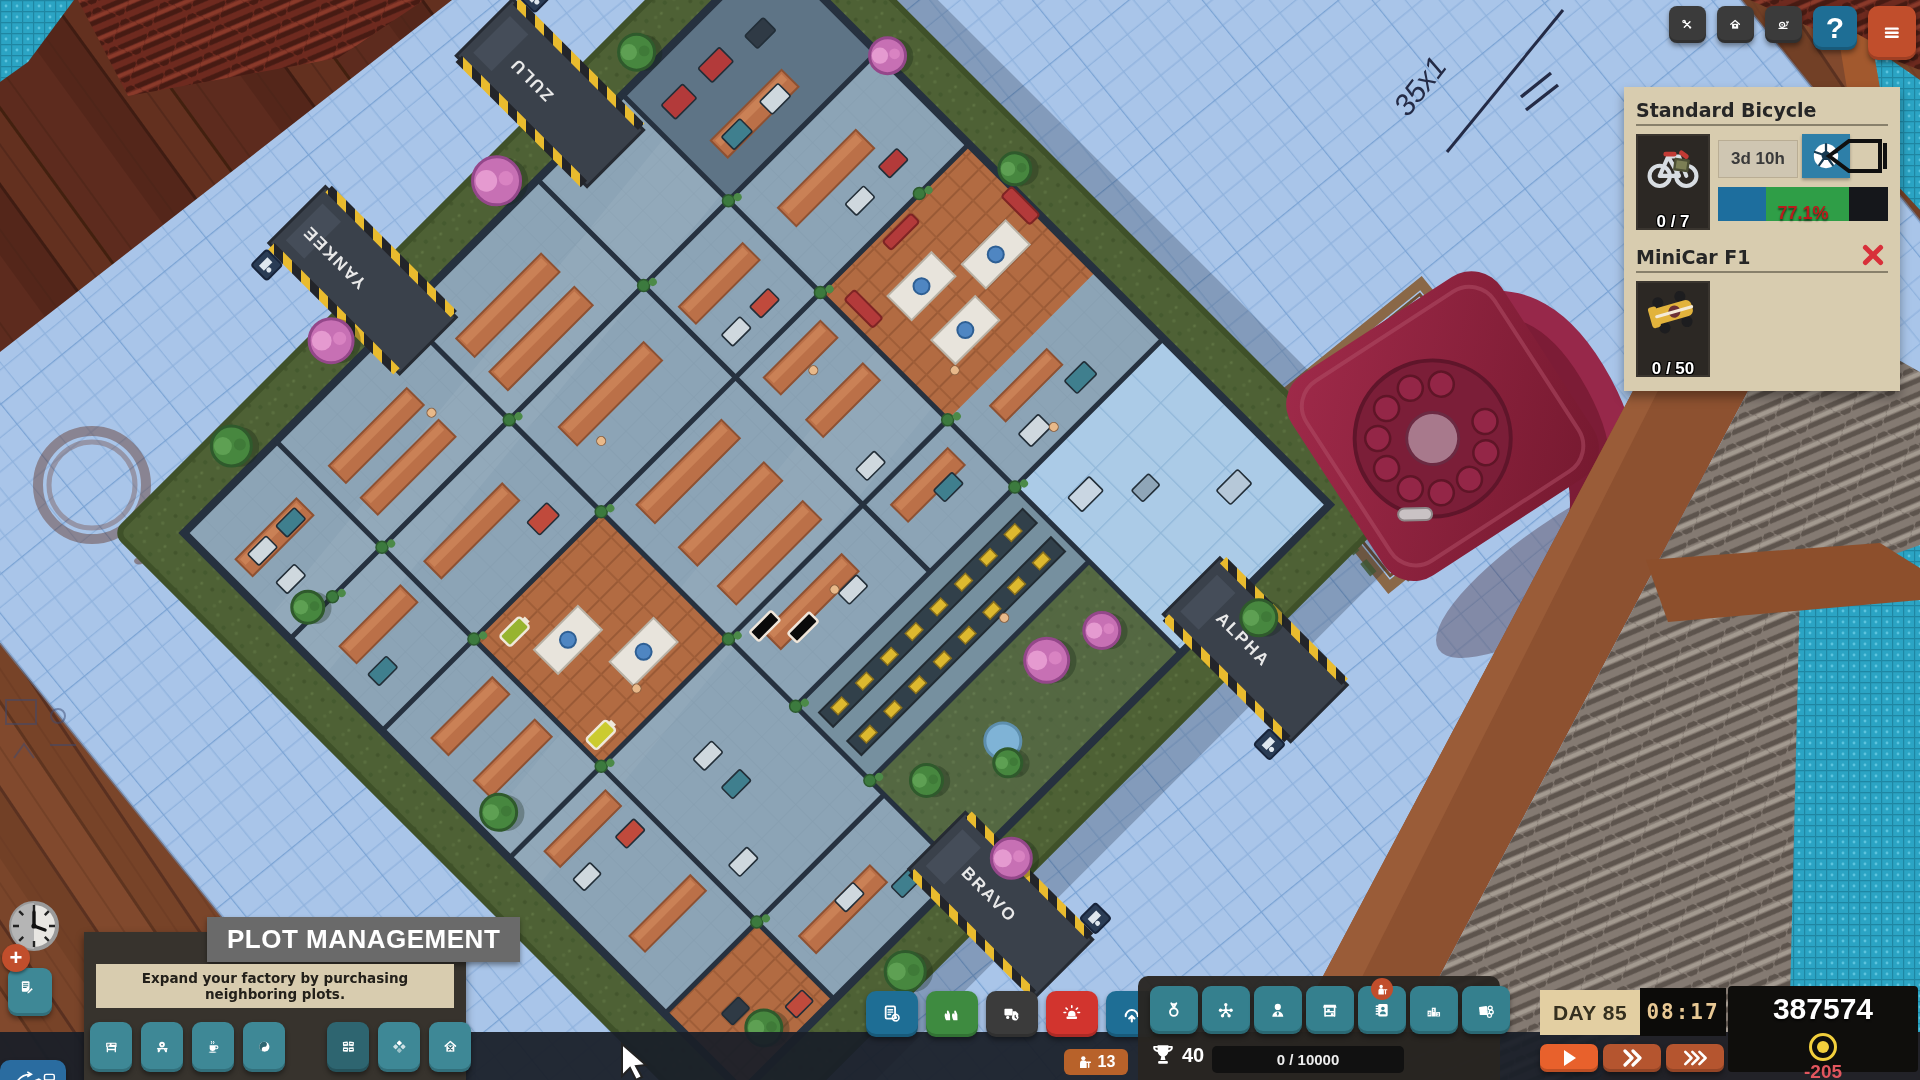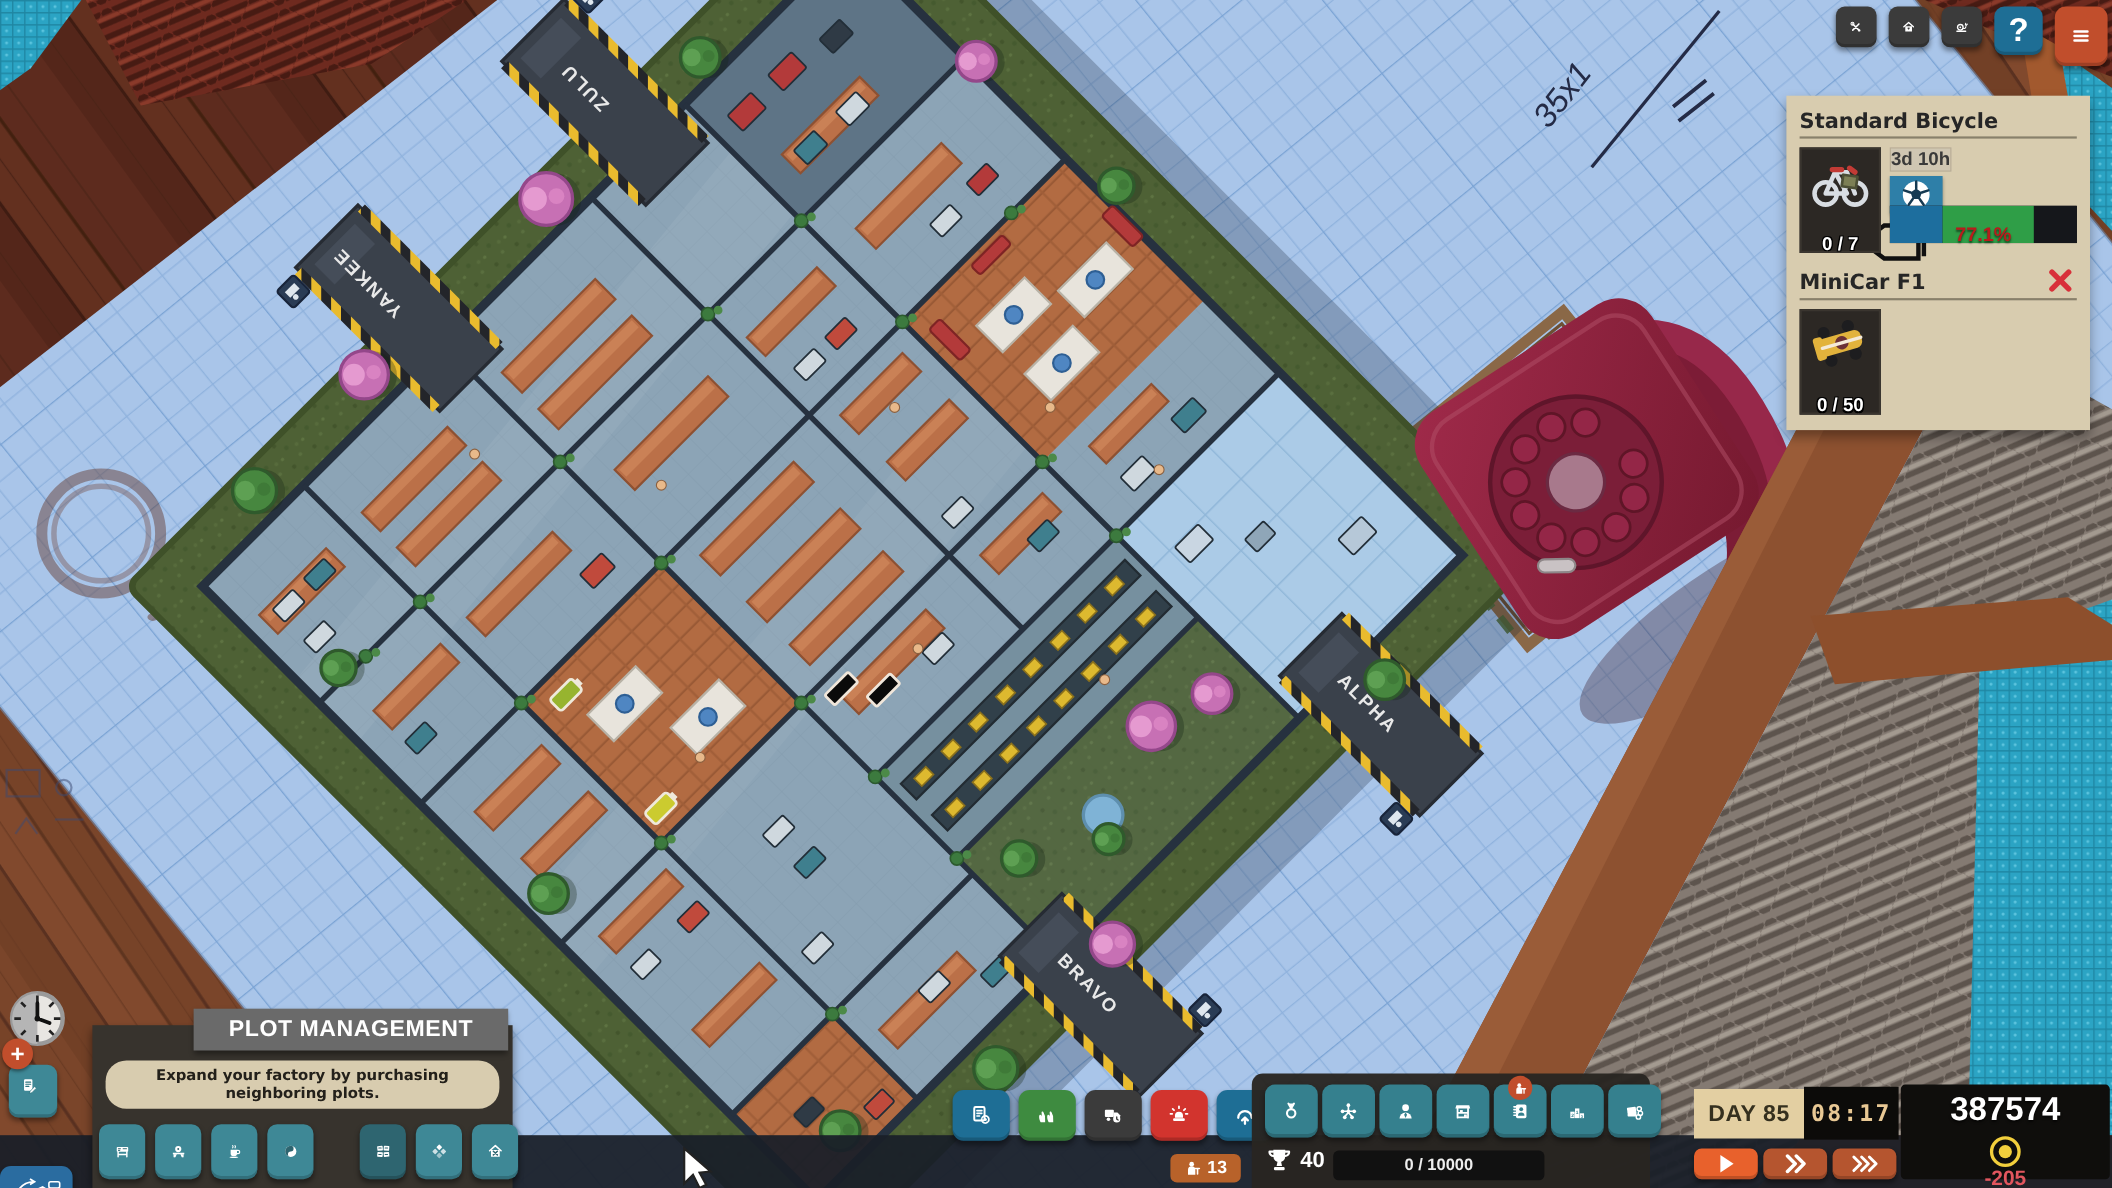--- a/index.html
+++ b/index.html
@@ -35,21 +35,21 @@
   .c-name{font-family:"DejaVu Sans",sans-serif;font-weight:bold;font-size:19px;color:#262626;}
   .c-rule{height:2px;background:rgba(40,35,25,.45);margin:3px 0 8px 0;}
   .c-row{display:flex;gap:8px;}
   .c-thumb{position:relative;width:70px;height:92px;background:#2c2824;
            border:2px solid #3a352f;flex:0 0 auto;display:flex;align-items:flex-start;justify-content:center;}
   .c-thumb svg{width:58px;height:58px;}
   .c-count{position:absolute;bottom:-4px;left:50%;transform:translateX(-50%);
            color:#fff;font-weight:bold;font-size:17px;white-space:nowrap;
            text-shadow:-1px -1px 0 #000,1px -1px 0 #000,-1px 1px 0 #000,1px 1px 0 #000;}
   .c-right{flex:1;display:flex;flex-direction:column;gap:9px;}
-  .c-toprow{display:flex;align-items:flex-start;gap:4px;height:44px;flex-direction:column;}
+  .c-toprow{display:flex;align-items:flex-end;gap:4px;height:44px;}
   .c-time{flex:1;background:#cfc6b2;border:1px solid #b9ad94;color:#3a3a3a;
           font-weight:bold;font-size:17px;display:flex;align-items:center;justify-content:center;height:36px;}
   .c-tag{width:48px;height:44px;background:#2e7fa8;display:flex;align-items:center;justify-content:center;
          box-shadow:0 2px 3px rgba(0,0,0,.3);}
   .c-tag svg{width:34px;height:34px;}
   .c-action{width:100%;flex:1;height:44px;background:#3e8896;border-radius:8px;border:none;cursor:pointer;
             display:flex;align-items:center;justify-content:center;box-shadow:0 2px 3px rgba(0,0,0,.3);}
   .c-action svg{width:32px;height:32px;}
   .c-salmon{width:92px;height:40px;background:#e89a84;}
   .c-arrow{margin-left:-30px;width:64px;height:44px;flex:0 0 auto;}
@@ -57,26 +57,26 @@
           box-shadow:inset 0 0 0 2px rgba(0,0,0,.6);}
   .c-bar2 div{height:100%;}
   .c-pct{position:absolute;inset:0;display:flex;align-items:center;justify-content:center;
          color:#b91c1c;font-weight:bold;font-size:18px;text-shadow:0 2px 2px rgba(0,0,0,.6);}
   .c-close{position:absolute;top:-4px;right:-2px;width:30px;height:30px;background:transparent;
            border:none;cursor:pointer;padding:0;}
 
   
   .dock-panel{left:84px;top:932px;width:382px;height:148px;background:#37332d;
               box-shadow:0 4px 8px rgba(0,0,0,.45);}
-  .dock-title{left:176px;top:917px;background:#6a6a6a;color:#fff;font-weight:bold;
-              font-size:21px;letter-spacing:.5px;padding:7px 32px;white-space:nowrap;
+  .dock-title{left:207px;top:917px;background:#6a6a6a;color:#fff;font-weight:bold;
+              font-size:26px;letter-spacing:.5px;padding:7px 20px;white-space:nowrap;
               box-shadow:0 3px 5px rgba(0,0,0,.4);}
   .dock-desc{left:96px;top:964px;width:358px;height:44px;background:#d8ccaf;
              display:flex;align-items:center;justify-content:center;text-align:center;
-             font-family:"DejaVu Sans",sans-serif;font-weight:bold;font-size:13.5px;color:#23201a;border-radius:19px;}
+             font-family:"DejaVu Sans",sans-serif;font-weight:bold;font-size:13.5px;color:#23201a;}
   #dockbar{left:90px;top:1022px;display:flex;gap:9px;align-items:center;}
   .dk-btn{width:42px;height:50px;background:#3e8896;border-radius:9px;}
   .dk-active{background:#2e6570;}
   .dk-gap{width:24px;}
 
   
   .notes-btn{left:8px;top:968px;width:44px;height:48px;background:#3e8896;}
   .plus-badge{left:2px;top:944px;width:28px;height:28px;background:#c14e2c;border-radius:50%;
               color:#fff;font-weight:bold;font-size:22px;display:flex;align-items:center;justify-content:center;
               box-shadow:0 2px 3px rgba(0,0,0,.4);z-index:5;}

